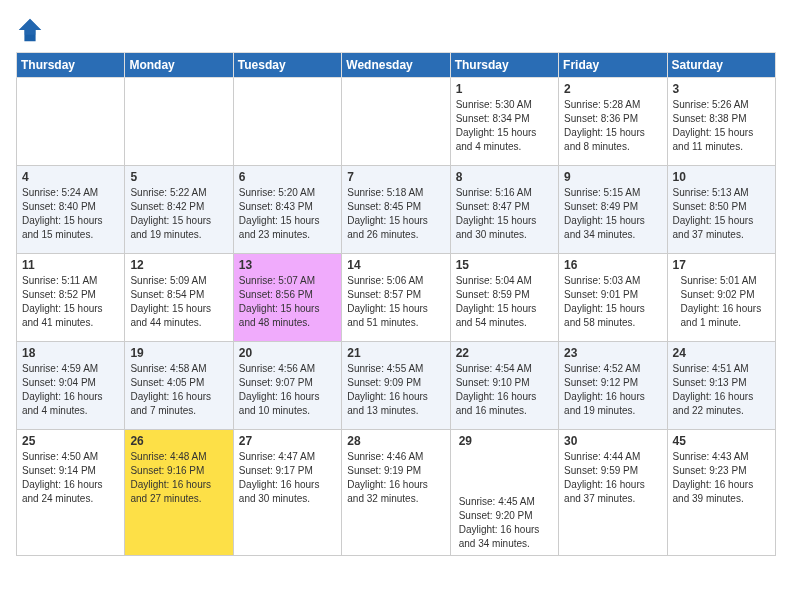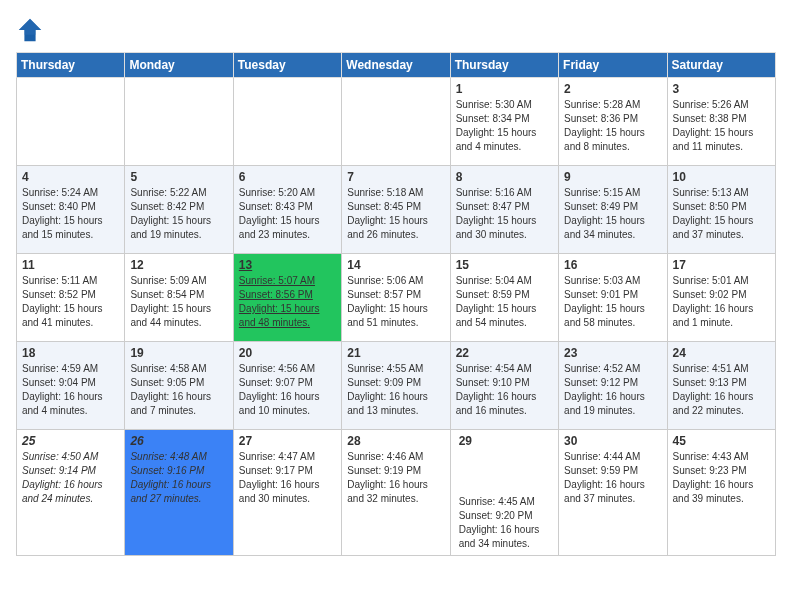--- a/index.html
+++ b/index.html
@@ -204,21 +204,21 @@
 Daylight: 15 hours
 and 41 minutes.</div>
         </td>
         <td style="background-color: rgb(255, 255, 255);">
           <span class="day-num">12</span>
           <div class="day-info" style="white-space: pre-line;">Sunrise: 5:09 AM
 Sunset: 8:54 PM
 Daylight: 15 hours
 and 44 minutes.</div>
         </td>
-        <td style="background-color: #22c55e; text-decoration: underline;">
+        <td style="background-color: #f0abfc;">
           <span class="day-num">13</span>
           <div class="day-info" style="white-space: pre-line;">Sunrise: 5:07 AM
 Sunset: 8:56 PM
 Daylight: 15 hours
 and 48 minutes.</div>
         </td>
         <td style="background-color: rgb(255, 255, 255);">
           <span class="day-num">14</span>
           <div class="day-info" style="white-space: pre-line;">Sunrise: 5:06 AM
 Sunset: 8:57 PM
@@ -234,38 +234,38 @@
         </td>
         <td style="background-color: rgb(255, 255, 255);">
           <span class="day-num">16</span>
           <div class="day-info" style="white-space: pre-line;">Sunrise: 5:03 AM
 Sunset: 9:01 PM
 Daylight: 15 hours
 and 58 minutes.</div>
         </td>
         <td style="background-color: rgb(255, 255, 255);">
           <span class="day-num">17</span>
-          <div class="day-info" style="white-space: pre-line;">Sunrise: 5:01 AM
+          <div class="day-info" style="white-space: pre-line; margin-left: 8px;">Sunrise: 5:01 AM
 Sunset: 9:02 PM
 Daylight: 16 hours
 and 1 minute.</div>
         </td>
       </tr>
       <tr>
         <td style="background-color: rgb(240, 244, 250);">
           <span class="day-num">18</span>
           <div class="day-info" style="white-space: pre-line;">Sunrise: 4:59 AM
 Sunset: 9:04 PM
 Daylight: 16 hours
 and 4 minutes.</div>
         </td>
         <td style="background-color: rgb(240, 244, 250);">
           <span class="day-num">19</span>
           <div class="day-info" style="white-space: pre-line;">Sunrise: 4:58 AM
-Sunset: 9:05 PM
+Sunset: 4:05 PM
 Daylight: 16 hours
 and 7 minutes.</div>
         </td>
         <td style="background-color: rgb(240, 244, 250);">
           <span class="day-num">20</span>
           <div class="day-info" style="white-space: pre-line;">Sunrise: 4:56 AM
 Sunset: 9:07 PM
 Daylight: 16 hours
 and 10 minutes.</div>
         </td>
@@ -292,28 +292,28 @@
         </td>
         <td style="background-color: rgb(240, 244, 250);">
           <span class="day-num">24</span>
           <div class="day-info" style="white-space: pre-line;">Sunrise: 4:51 AM
 Sunset: 9:13 PM
 Daylight: 16 hours
 and 22 minutes.</div>
         </td>
       </tr>
       <tr>
-        <td style="background-color: rgb(255, 255, 255); font-style: italic;">
+        <td style="background-color: rgb(255, 255, 255);">
           <span class="day-num">25</span>
           <div class="day-info" style="white-space: pre-line;">Sunrise: 4:50 AM
 Sunset: 9:14 PM
 Daylight: 16 hours
 and 24 minutes.</div>
         </td>
-        <td style="background-color: #3b82f6; font-style: italic;">
+        <td style="background-color: #fde047;">
           <span class="day-num">26</span>
           <div class="day-info" style="white-space: pre-line;">Sunrise: 4:48 AM
 Sunset: 9:16 PM
 Daylight: 16 hours
 and 27 minutes.</div>
         </td>
         <td style="background-color: rgb(255, 255, 255);">
           <span class="day-num">27</span>
           <div class="day-info" style="white-space: pre-line;">Sunrise: 4:47 AM
 Sunset: 9:17 PM

